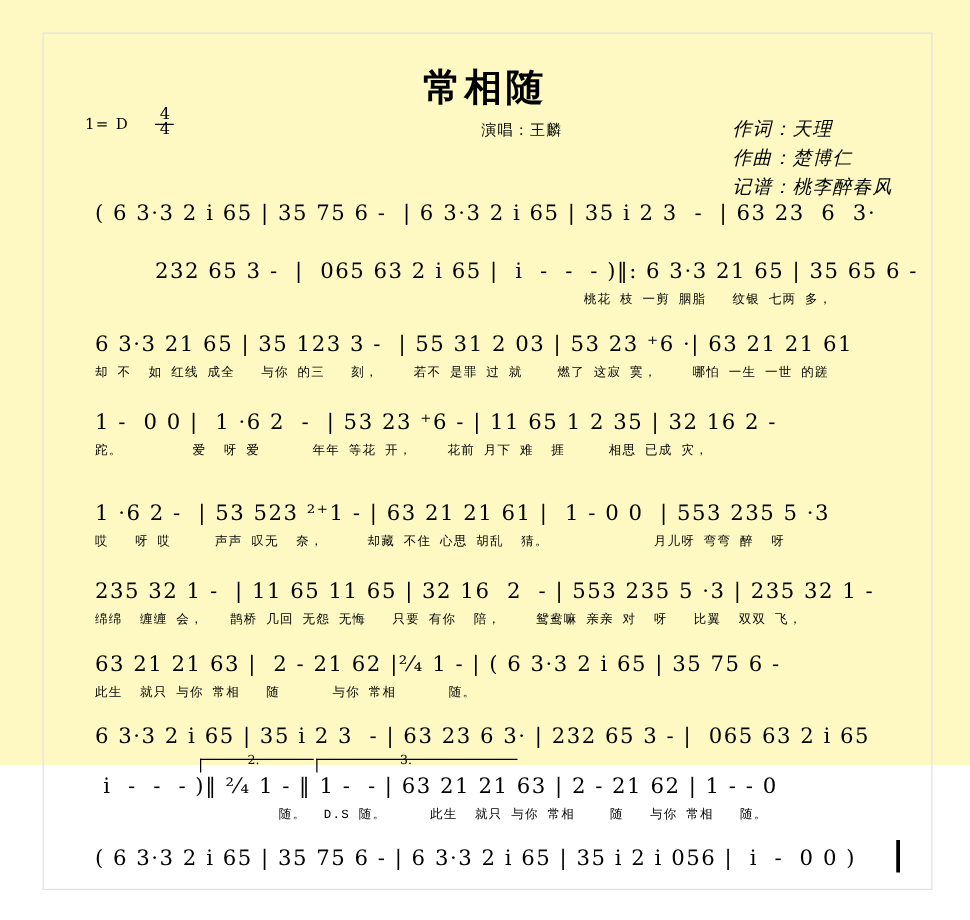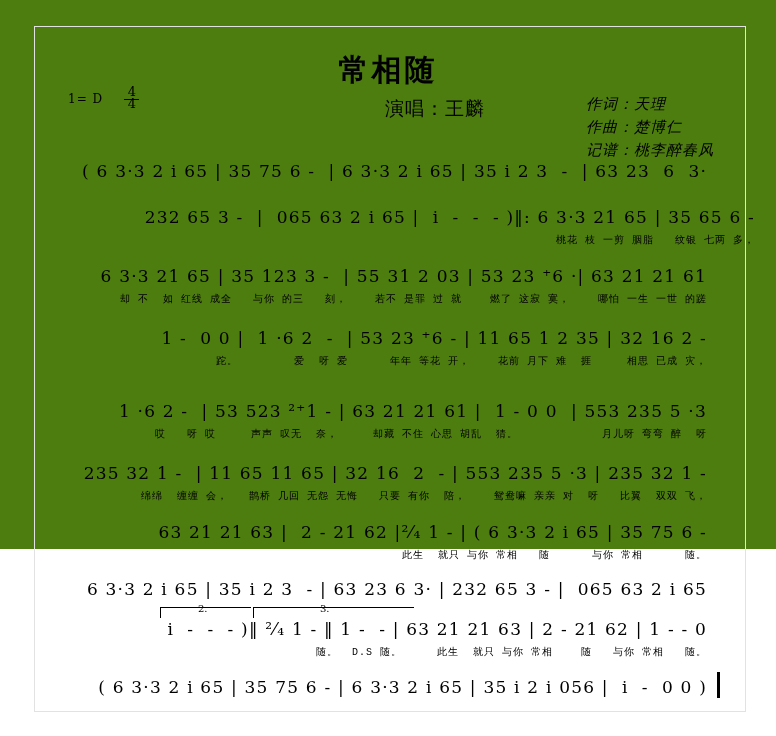--- a/index.html
+++ b/index.html
@@ -10,22 +10,22 @@
   body {
     width: 776px;
     height: 736px;
     font-family: "Liberation Sans", sans-serif;
     color: #000000;
     overflow: hidden;
   }
   #sheet {
     position: relative;
     width: 776px;
-    height: 549px;
-    background: #4d7c0f;
+    height: 612px;
+    background: #fef9c3;
     box-sizing: border-box;
   }
   
   #sheet::before {
     content: "";
     position: absolute;
     left: 34px; top: 26px;
     width: 710px; height: 684px;
     border: 1px solid #e2e2e2;
     pointer-events: none;
@@ -58,38 +58,37 @@
     line-height: 12px;
     text-align: center;
     width: 16px;
   }
   .meter .num { display: block; }
   .meter .den { display: block; }
   .singer {
     position: absolute;
     left: 385px;
     top: 96px;
-    font-size: 19px;
+    font-size: 12px;
     letter-spacing: 1px;
   }
   .credits {
     position: absolute;
     right: 62px;
     top: 92px;
     text-align: left;
     font-size: 15px;
     line-height: 23px;
     letter-spacing: 1px;
     font-style: italic;
   }
   .staff {
     position: absolute;
-    left: 47px;
+    left: 76px;
     width: 660px;
-    text-align: right;
   }
   .notes {
     font-family: "DejaVu Serif", serif;
     font-size: 17px;
     letter-spacing: 1.2px;
     white-space: pre;
     line-height: 22px;
   }
   .lyrics {
     font-family: Liberation Mono, monospace;

